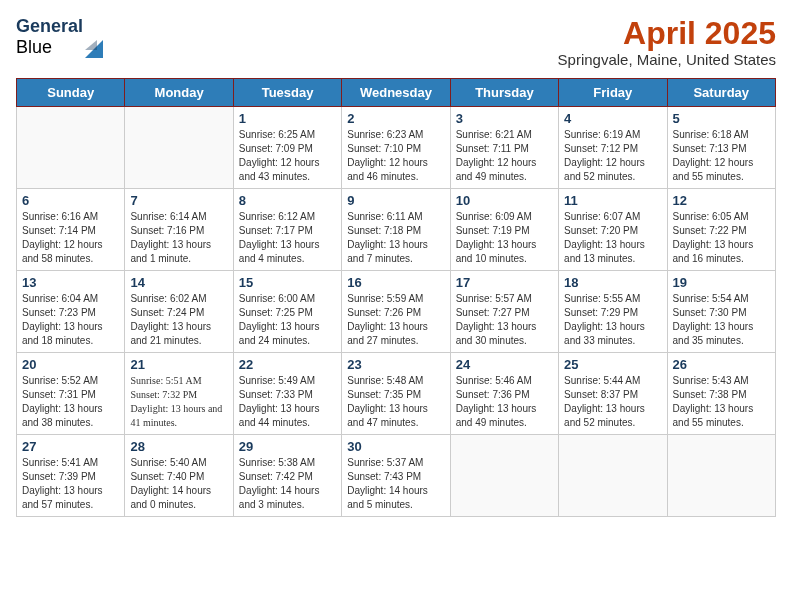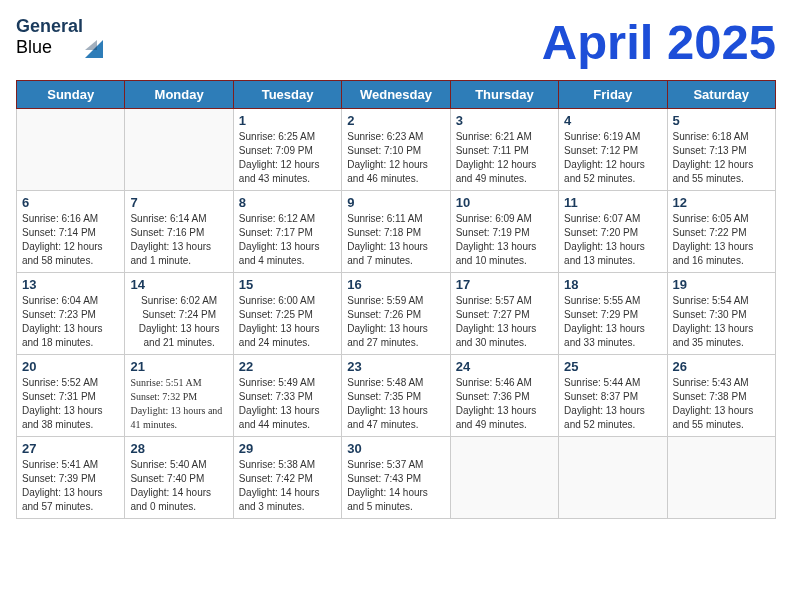--- a/index.html
+++ b/index.html
@@ -27,23 +27,23 @@
     }
     .logo-text-blue {
       font-size: 18px;
       font-weight: normal;
       color: #000000;
     }
     .title-block {
       text-align: right;
     }
     .month-title {
-      font-size: 49px;
+      font-size: 32px;
       font-weight: bold;
-      color: #1d4ed8;
+      color: #c2410c;
       line-height: 1.1;
     }
     .location-title {
       font-size: 15px;
       color: #333;
     }
     .calendar {
       width: 100%;
       border-collapse: collapse;
       border: 1px solid #ccc;
@@ -94,20 +94,21 @@
     </div>
     <div style="display:flex; flex-direction:column; margin-left:2px; justify-content:center;">
       <svg width="18" height="22" viewBox="0 0 18 22">
         <polygon points="0,22 18,22 18,4" fill="#2e7db8"></polygon>
         <polygon points="0,14 12,14 12,4" fill="#1a3a5c" opacity="0.4"></polygon>
       </svg>
     </div>
   </div>
   <div class="title-block">
     <div class="month-title">April 2025</div>
+    <div class="location-title">Springvale, Maine, United States</div>
   </div>
 </div>
 
 <table class="calendar">
   <thead>
     <tr>
     <th>Sunday</th>
         <th>Monday</th>
         <th>Tuesday</th>
         <th>Wednesday</th>
@@ -197,21 +198,21 @@
       </tr>
       <tr>
         <td>
           <span class="day-number">13</span>
           <div class="day-info" style="white-space: pre-line;">Sunrise: 6:04 AM
 Sunset: 7:23 PM
 Daylight: 13 hours and 18 minutes.</div>
         </td>
         <td>
           <span class="day-number">14</span>
-          <div class="day-info" style="white-space: pre-line; text-align: center;">Sunrise: 6:02 AM
+          <div class="day-info" style="white-space: pre-line;">Sunrise: 6:02 AM
 Sunset: 7:24 PM
 Daylight: 13 hours and 21 minutes.</div>
         </td>
         <td>
           <span class="day-number">15</span>
           <div class="day-info" style="white-space: pre-line;">Sunrise: 6:00 AM
 Sunset: 7:25 PM
 Daylight: 13 hours and 24 minutes.</div>
         </td>
         <td>

